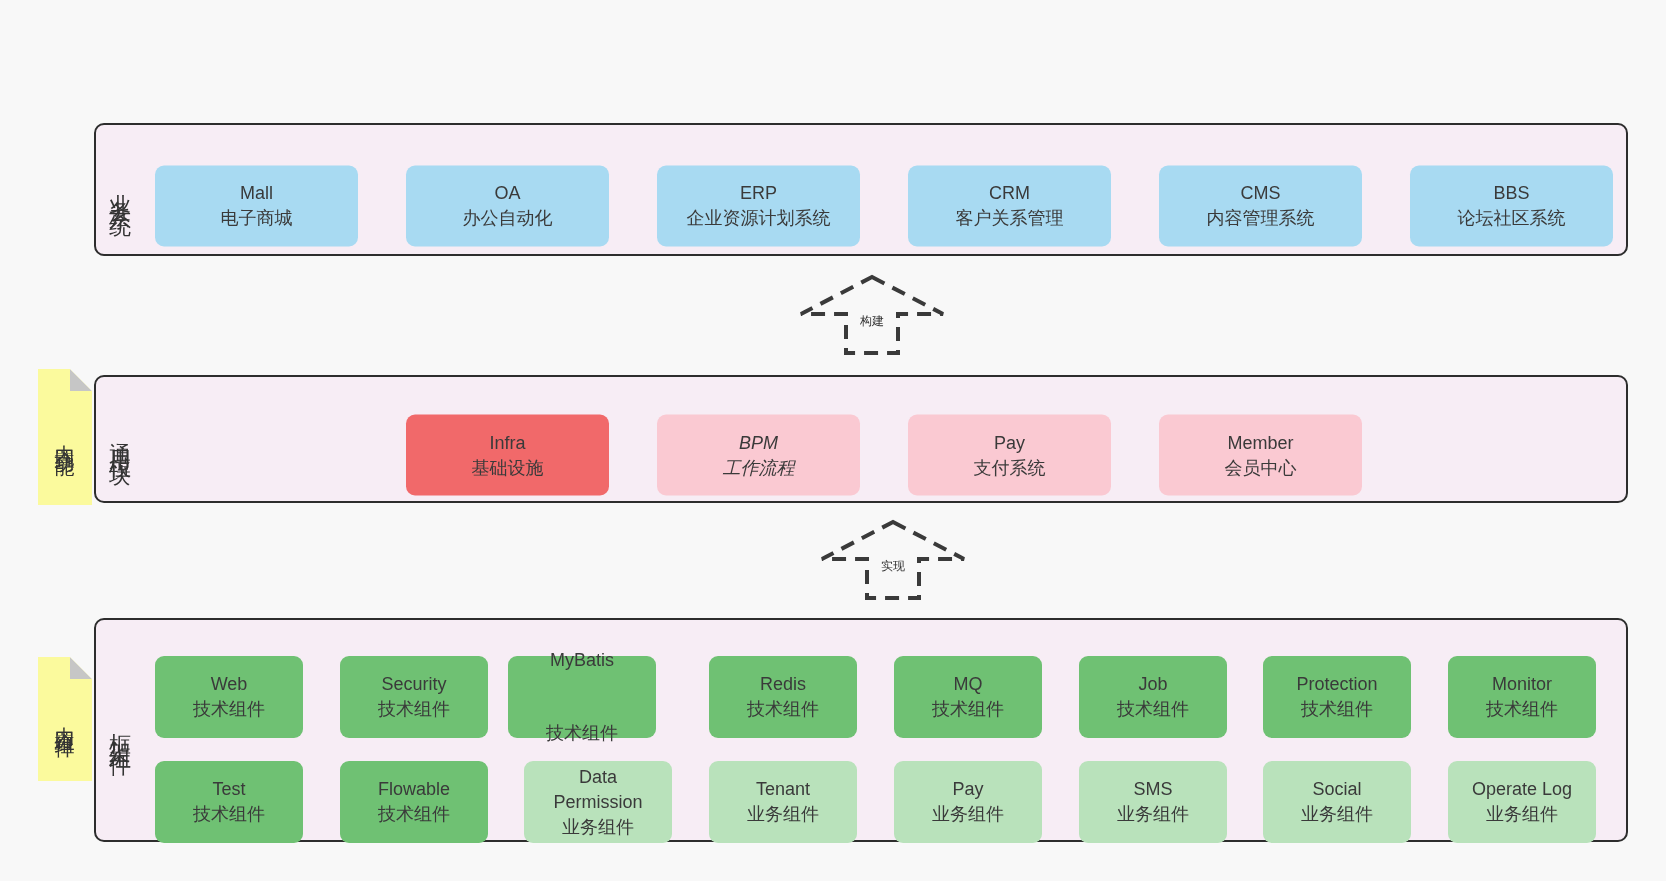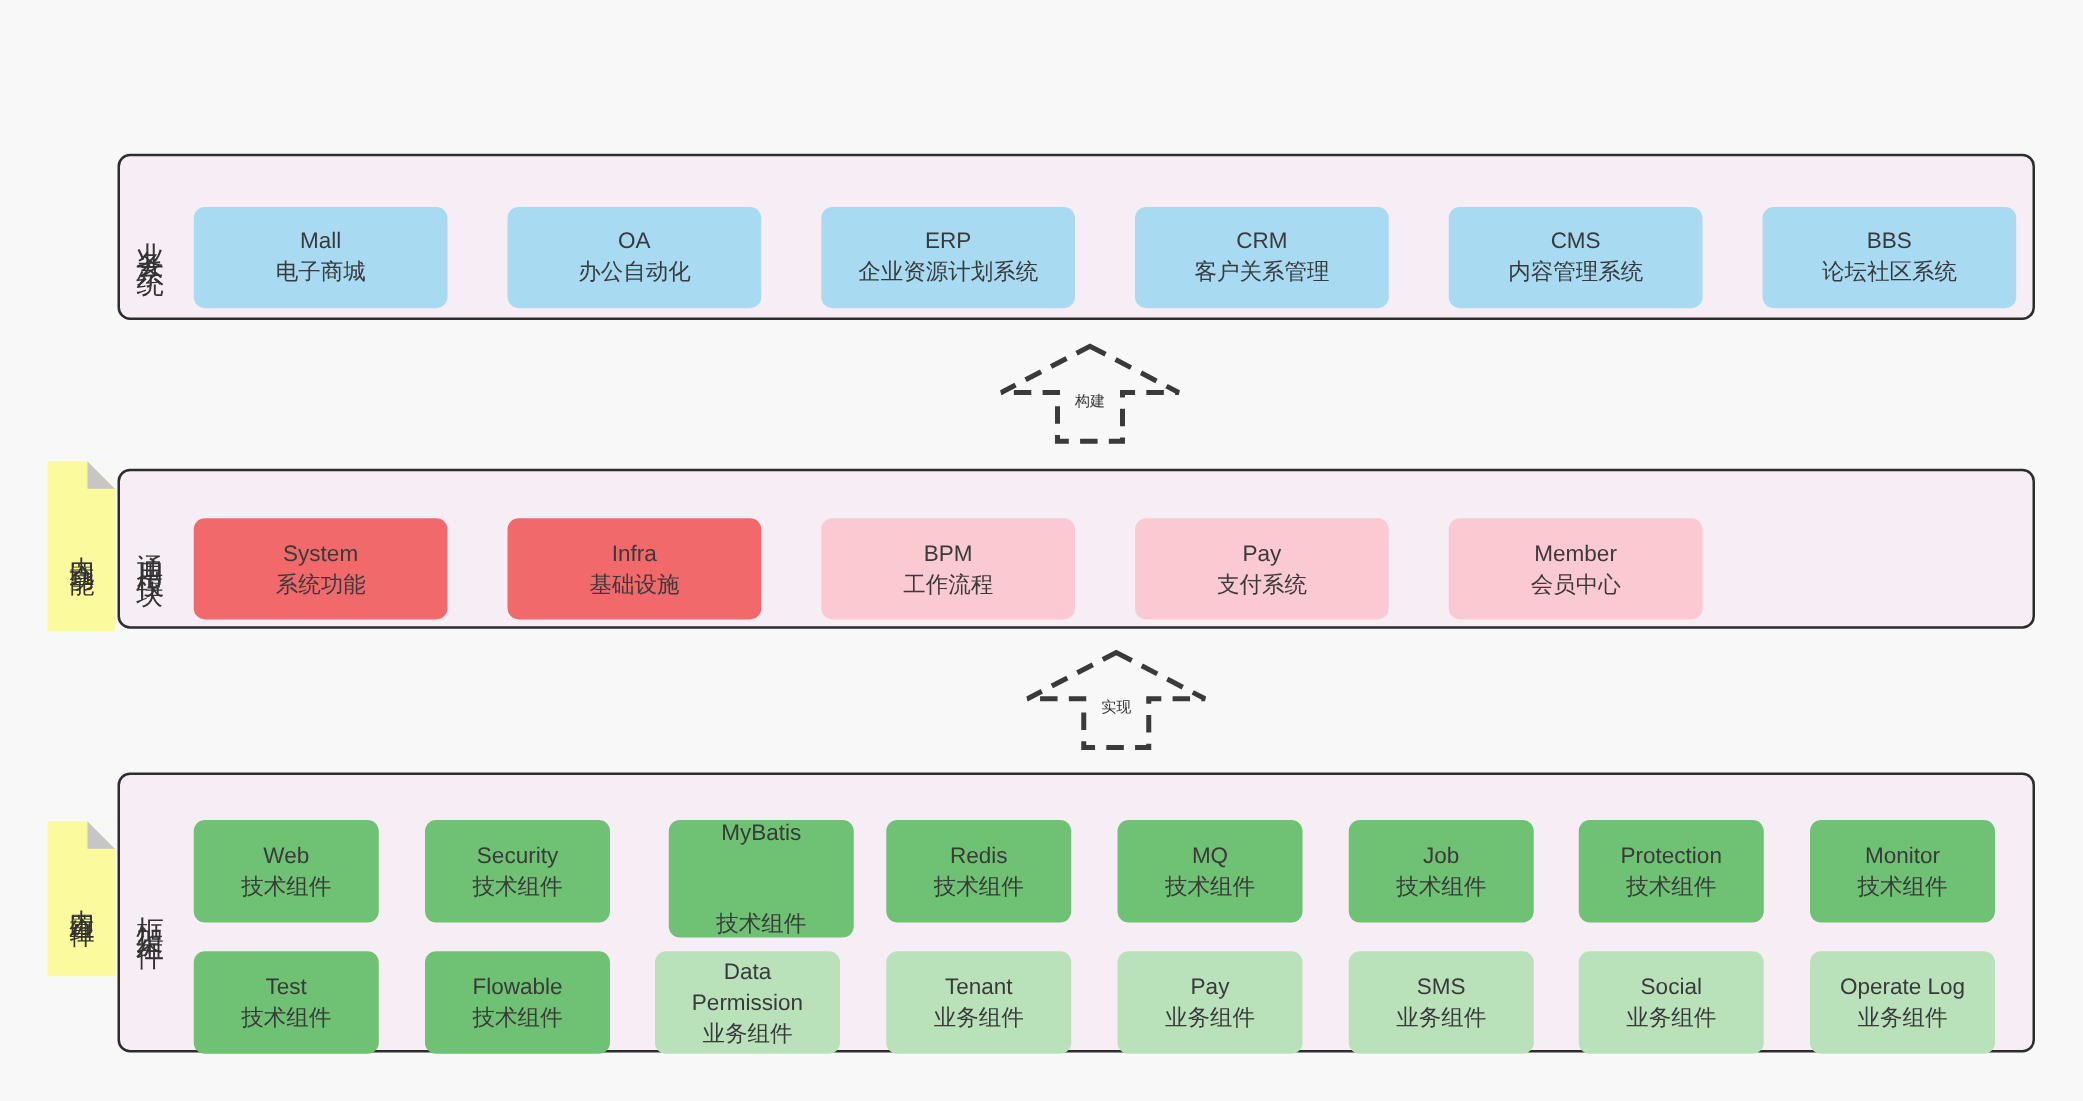--- a/index.html
+++ b/index.html
@@ -94,29 +94,25 @@
     <span class="arrow-label">构建</span>
   </div>
 
   <div class="sticky" style="top:369px;height:136px">
     <span>内置功能</span>
   </div>
 
   <section class="layer" id="layer-1" style="top:375px;height:128px">
     <div class="layer-label">通用模块</div>
     <div class="boxes">
-        <div class="box t-red" style="left: 59px; width: 203px; height: 81px; top: 50%; transform: translateY(-50%);">
-          <span class="box-name">System</span>
-          <span class="box-desc">系统功能</span>
-        </div>
         <div class="box t-red" style="left: 310px; width: 203px; height: 81px; top: 50%; transform: translateY(-50%);">
           <span class="box-name">Infra</span>
           <span class="box-desc">基础设施</span>
         </div>
-        <div class="box t-pink" style="left: 561px; width: 203px; height: 81px; top: 50%; transform: translateY(-50%);">
+        <div class="box t-pink" style="left: 561px; width: 203px; height: 81px; top: 50%; transform: translateY(-50%); font-style: italic;">
           <span class="box-name">BPM</span>
           <span class="box-desc">工作流程</span>
         </div>
         <div class="box t-pink" style="left: 812px; width: 203px; height: 81px; top: 50%; transform: translateY(-50%);">
           <span class="box-name">Pay</span>
           <span class="box-desc">支付系统</span>
         </div>
         <div class="box t-pink" style="left: 1063px; width: 203px; height: 81px; top: 50%; transform: translateY(-50%);">
           <span class="box-name">Member</span>
           <span class="box-desc">会员中心</span>
@@ -139,21 +135,21 @@
     <div class="layer-label">框架组件</div>
     <div class="boxes">
         <div class="box t-green" style="left: 59px; width: 148px; height: 82px; top: 20px;">
           <span class="box-name">Web</span>
           <span class="box-desc">技术组件</span>
         </div>
         <div class="box t-green" style="left: 244px; width: 148px; height: 82px; top: 20px;">
           <span class="box-name">Security</span>
           <span class="box-desc">技术组件</span>
         </div>
-        <div class="box t-green" style="left: 439px; width: 148px; height: 94px; top: 20px; gap: 48px;">
+        <div class="box t-green" style="left: 412px; width: 148px; height: 82px; top: 20px; gap: 48px;">
           <span class="box-name">MyBatis</span>
           <span class="box-desc">技术组件</span>
         </div>
         <div class="box t-green" style="left: 613px; width: 148px; height: 82px; top: 20px;">
           <span class="box-name">Redis</span>
           <span class="box-desc">技术组件</span>
         </div>
         <div class="box t-green" style="left: 798px; width: 148px; height: 82px; top: 20px;">
           <span class="box-name">MQ</span>
           <span class="box-desc">技术组件</span>

